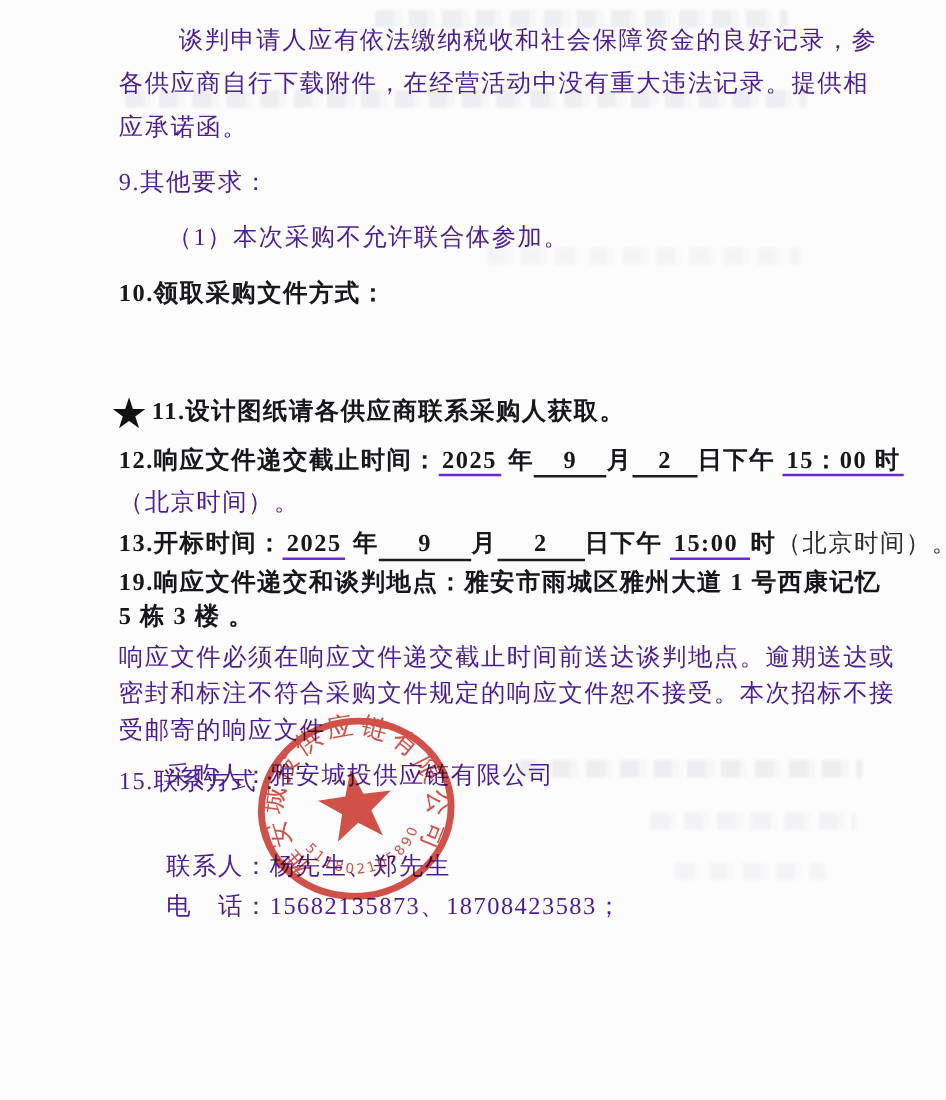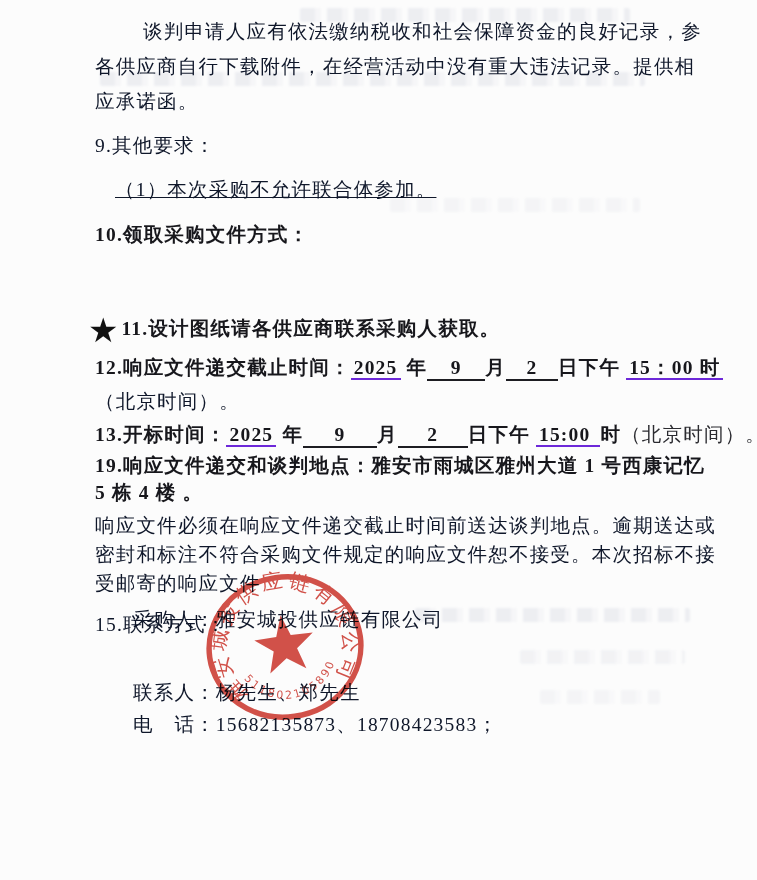--- a/index.html
+++ b/index.html
@@ -11,25 +11,25 @@
     background:#fcfcfc;
     font-family:"Liberation Serif","DejaVu Serif",serif;
     overflow:hidden;
   }
   .line{
     position:absolute;
     left:95px;
     white-space:nowrap;
     font-size:19.5px;
     letter-spacing:1.2px;
-    color:#0f172a;
+    color:#4c1d95;
   }
   .bold{font-weight:bold;color:#17171c;}
   .indent1{left:143px;}
-  .indent2{left:115px;text-decoration:underline;}
+  .indent2{left:134px;}
   .indent3{left:133px;}
   .ul{border-bottom:2px solid #6d28d9;padding:0 3px;}
   .blank{
     display:inline-block;
     text-align:center;
     border-bottom:2px solid #1d1d22;
     vertical-align:baseline;
   }
   .b-m12{width:58px;} .b-d12{width:52px;}
   .b-m13{width:74px;} .b-d13{width:70px;}
@@ -97,21 +97,21 @@
   <div class="line bold" style="top:354px">
     <span>12.响应文件递交截止时间：</span><span class="ul">2025</span> <span>年</span><span class="blank b-m12">9</span><span>月</span><span class="blank b-d12">2</span><span>日下午</span> <span class="ul">15：00 时</span>
   </div>
   <div class="line" style="top:388px">（北京时间）。</div>
 
   <div class="line bold" style="top:421px">
     <span>13.开标时间：</span><span class="ul">2025</span> <span>年</span><span class="blank b-m13">9</span><span>月</span><span class="blank b-d13">2</span><span>日下午</span> <span class="ul" style="padding-right:10px">15:00</span><span>时</span><span class="reg">（北京时间）。</span>
   </div>
 
   <div class="line bold" style="top:452px">19.响应文件递交和谈判地点：雅安市雨城区雅州大道 1 号西康记忆</div>
-  <div class="line bold" style="top:479px">5 栋 4 楼 。</div>
+  <div class="line bold" style="top:479px">5 栋 3 楼 。</div>
 
   <div class="line" style="top:541px">密封和标注不符合采购文件规定的响应文件恕不接受。本次招标不接</div>
   <div class="line" style="top:512px">响应文件必须在响应文件递交截止时间前送达谈判地点。逾期送达或</div>
   <div class="line" style="top:570px">受邮寄的响应文件</div>
 
   <div class="line" style="top:611px">15.联系方式：</div>
   <div class="line indent3" style="top:606px">采购人：雅安城投供应链有限公司</div>
   <div class="line indent3" style="top:679px">联系人：杨先生、郑先生</div>
   <div class="line indent3" style="top:711px">电　话：15682135873、18708423583；</div>
 

